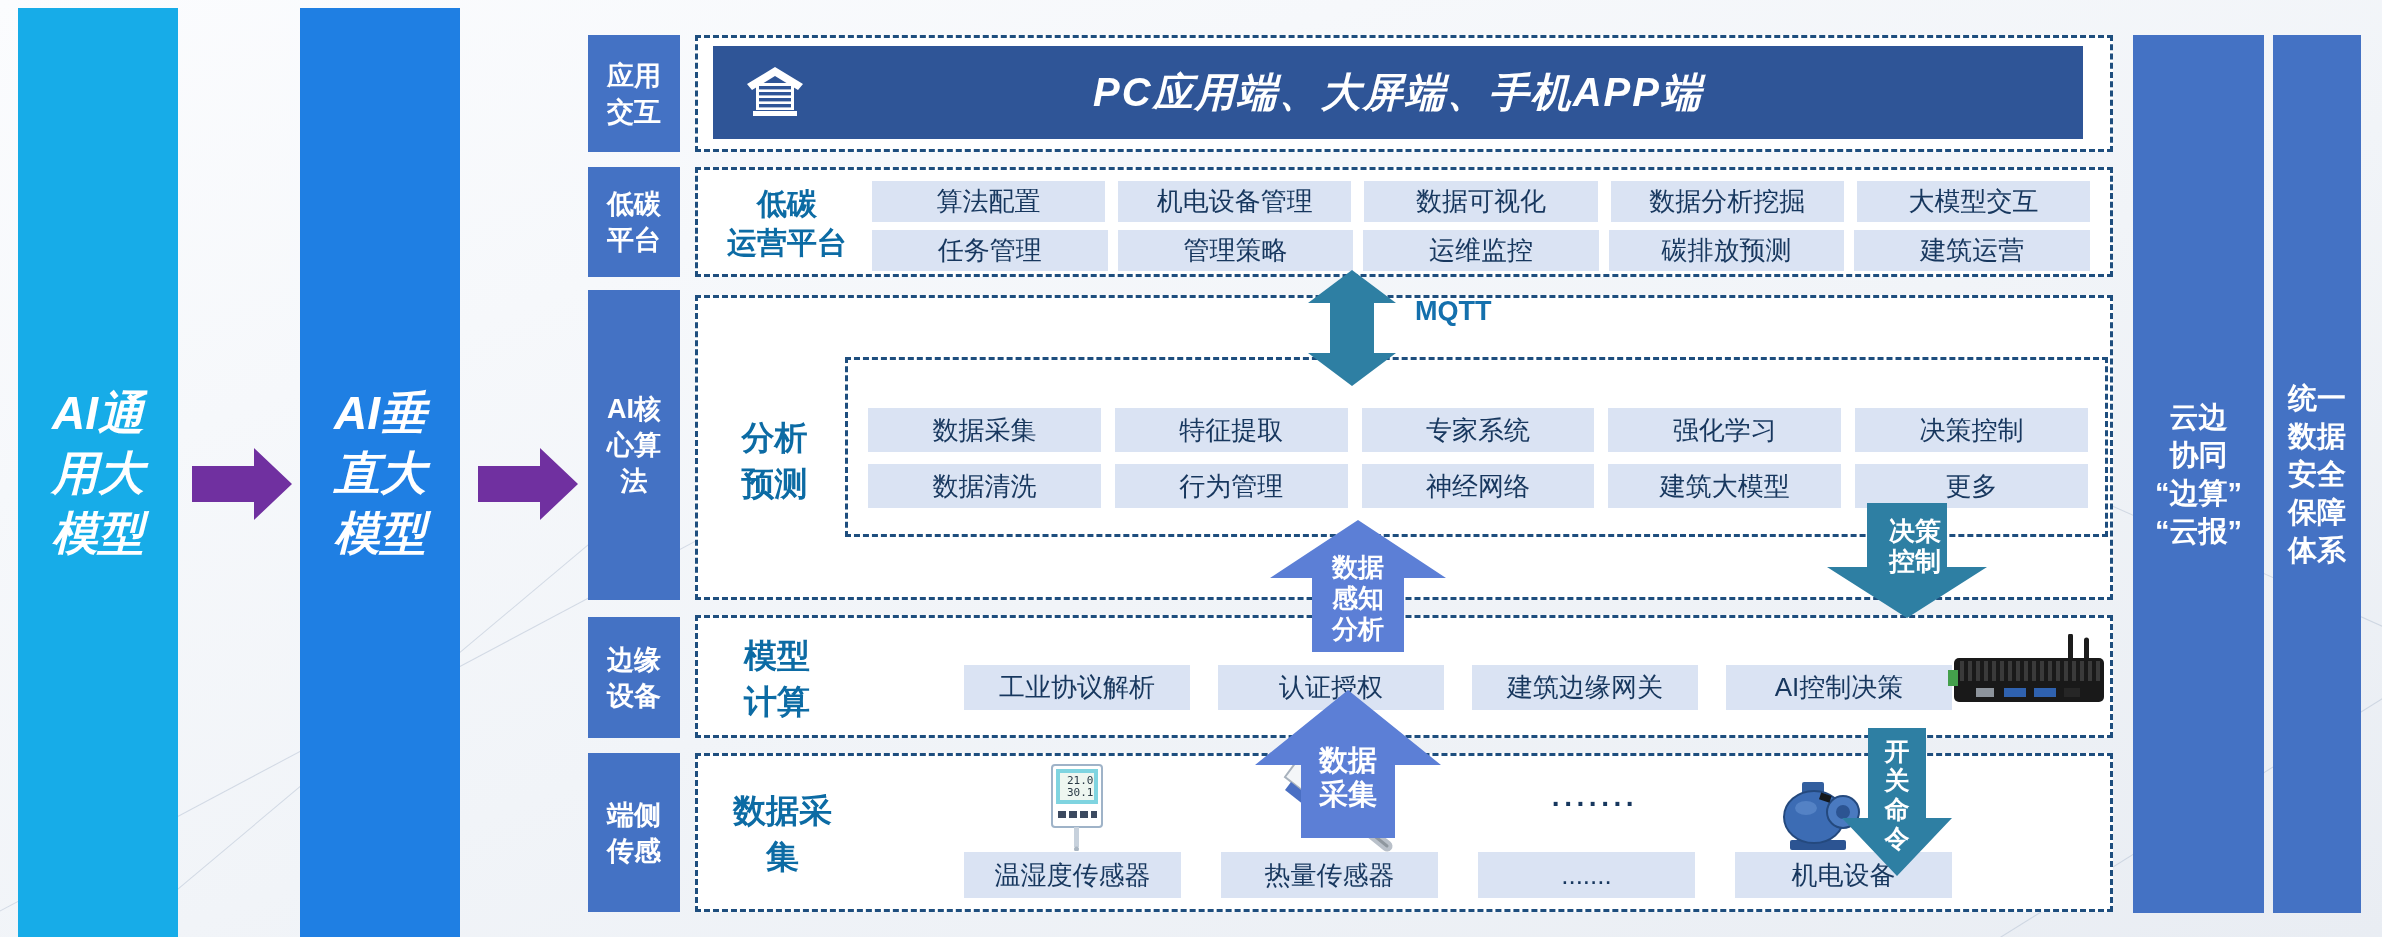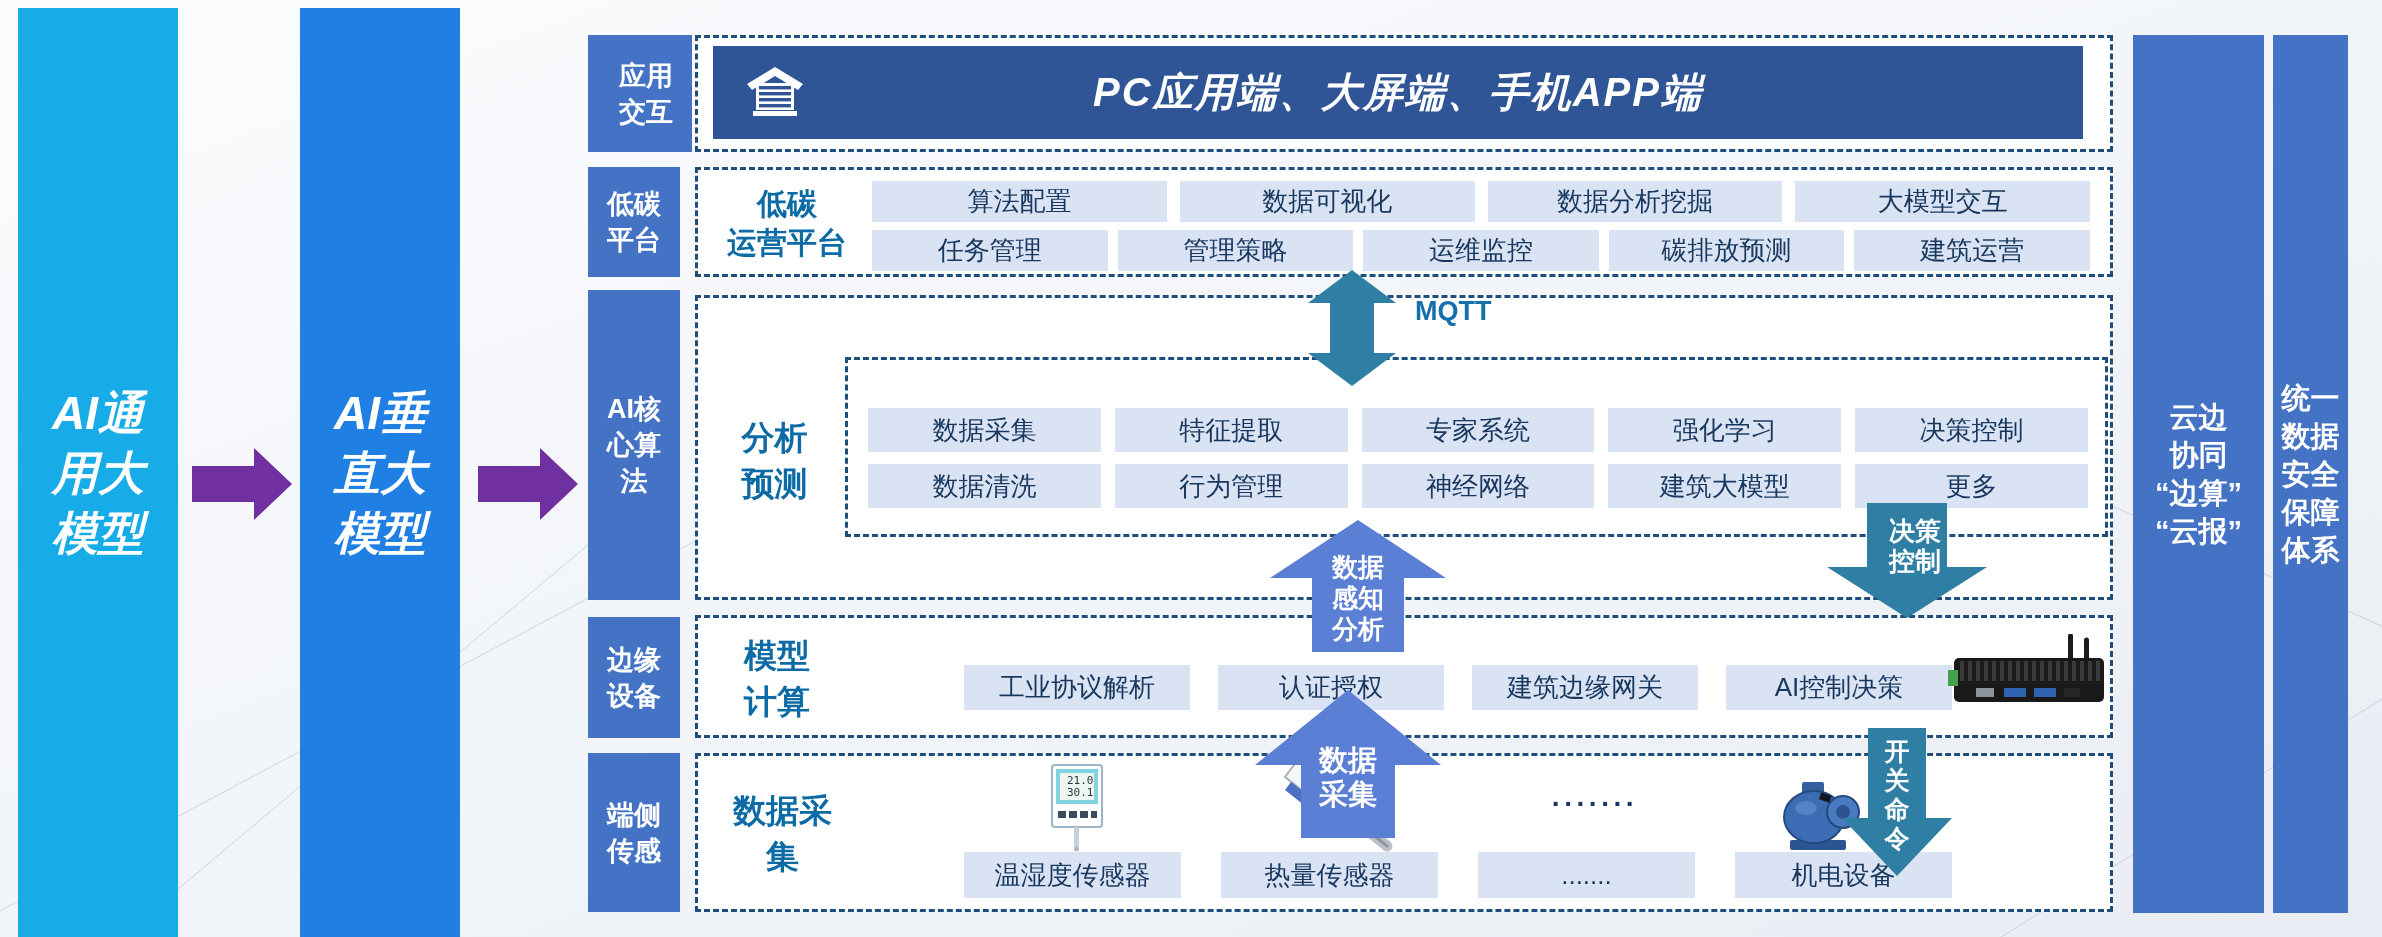--- a/index.html
+++ b/index.html
@@ -53,21 +53,21 @@
   }
   .arrow-svg{position:absolute;z-index:5;}
   .mqtt-label{position:absolute;left:1415px;top:296px;font-size:27px;color:#1470AD;font-weight:bold;z-index:6;}
   .dots-big{
     position:absolute;left:1528px;top:788px;width:134px;text-align:center;
     font-size:28px;font-weight:bold;color:#17375E;letter-spacing:3px;
   }
   .img-box{position:absolute;}
   .rightbar{font-size:29px;font-weight:bold;line-height:38px;top:35px;height:878px;}
   .bar-cloud{left:2133px;width:131px;background:#4472C4;}
-  .bar-security{left:2273px;width:75px;background:#4472C4;}
+  .bar-security{left:2273px;width:88px;background:#4472C4;}
 </style>
 </head>
 <body>
 
 <div class="canvas">
 
   <div class="deco-line" style="left:-50px;top:937px;width:900px;transform:rotate(-28deg);"></div>
   <div class="deco-line" style="left:120px;top:937px;width:700px;transform:rotate(-40deg);"></div>
   <div class="deco-line" style="left:2000px;top:937px;width:500px;transform:rotate(-32deg);"></div>
   <div class="deco-line" style="left:2100px;top:500px;width:420px;transform:rotate(24deg);"></div>
@@ -78,21 +78,21 @@
   <svg class="flow-arrow" style="left:192px;" viewBox="0 0 100 72">
     <polygon points="0,18 62,18 62,0 100,36 62,72 62,54 0,54" fill="#7030A0"></polygon>
   </svg>
   <div class="vbar bigbar bar-vertical pre">AI垂
 直大
 模型</div>
   <svg class="flow-arrow" style="left:478px;" viewBox="0 0 100 72">
     <polygon points="0,18 62,18 62,0 100,36 62,72 62,54 0,54" fill="#7030A0"></polygon>
   </svg>
 
-  <div class="row-label pre" style="top:35px;height:117px;padding-left:12px;">应用
+  <div class="row-label pre" style="top:35px;height:117px;">应用
 交互</div>
   <div class="row-label pre" style="top:167px;height:110px;">低碳
 平台</div>
   <div class="row-label pre" style="top:290px;height:310px;">AI核
 心算
 法</div>
   <div class="row-label pre" style="top:753px;height:159px;">端侧
 传感</div>
   <div class="row-label pre" style="top:617px;height:121px;">边缘
 设备</div>
@@ -109,20 +109,21 @@
       <rect x="6" y="45" width="44" height="5" fill="#fff"></rect>
     </svg>
     <div class="title-text">PC应用端、大屏端、手机APP端</div>
   </div>
 
   <div class="dashed-row" style="top:167px;height:110px;"></div>
   <div class="sec-header pre" style="left:697px;top:184px;width:180px;font-size:30px;line-height:39px;">低碳
 运营平台</div>
   <div class="chip-row" style="left:872px;top:181px;width:1218px;height:41px;gap:13px;">
     <div class="chip">算法配置</div>
+    <div class="chip">机电设备管理</div>
     <div class="chip">数据可视化</div>
     <div class="chip">数据分析挖掘</div>
     <div class="chip">大模型交互</div>
   </div>
   <div class="chip-row" style="left:872px;top:230px;width:1218px;height:41px;gap:10px;justify-content:flex-end;">
     <div class="chip">任务管理</div>
     <div class="chip">管理策略</div>
     <div class="chip">运维监控</div>
     <div class="chip">碳排放预测</div>
     <div class="chip">建筑运营</div>

